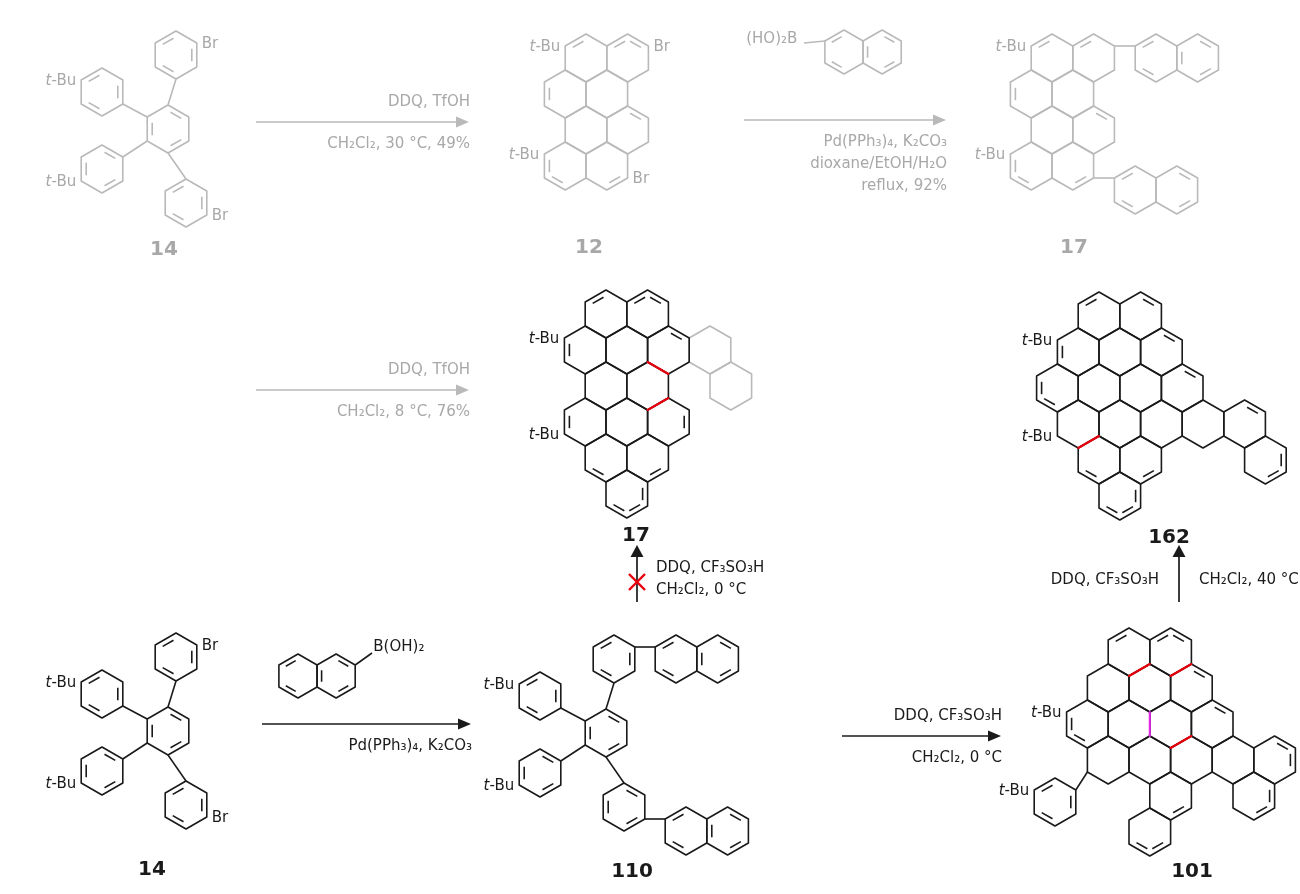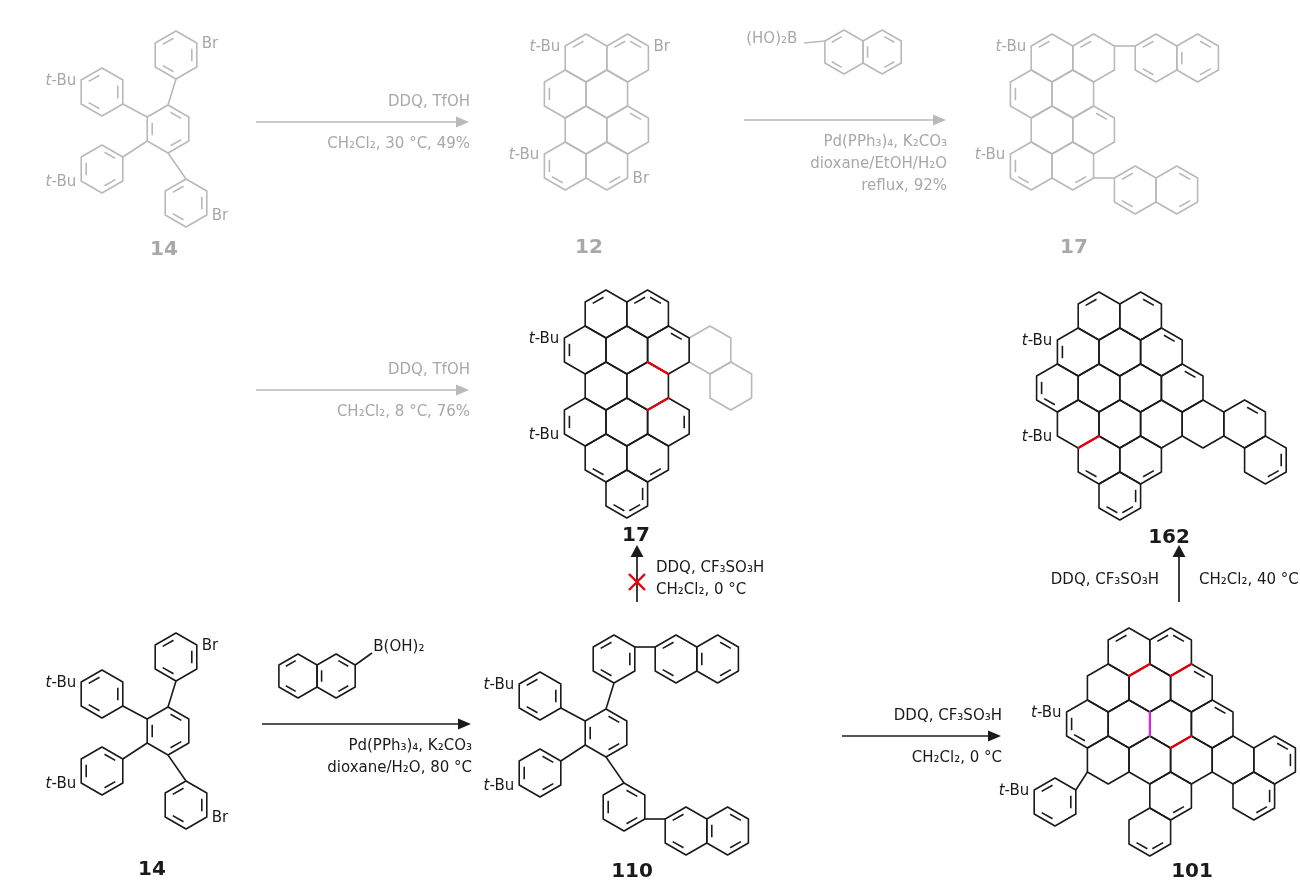--- a/index.html
+++ b/index.html
@@ -286,21 +286,20 @@
         <line x1="61.6" y1="54.3" x2="61.6" y2="65.7" stroke="#1a1a1a" stroke-width="1.6" stroke-linecap="butt"></line>
         <line x1="78.4" y1="75.4" x2="88.3" y2="69.7" stroke="#1a1a1a" stroke-width="1.6" stroke-linecap="butt"></line>
         <line x1="95.2" y1="49.0" x2="112.0" y2="37.0" stroke="#1a1a1a" stroke-width="1.6" stroke-linecap="butt"></line>
         <text x="113.3" y="35.0" text-anchor="start" fill="#1a1a1a" font-size="15">B(OH)₂</text>
       </svg>
     <svg width="212" height="20">
       <line x1="2" y1="10" x2="199" y2="10" stroke-width="1.7" stroke="#1a1a1a"></line>
       <polygon points="198,4.5 211,10 198,15.5" fill="#1a1a1a"></polygon>
     </svg>
     <div class="cond center">Pd(PPh₃)₄, K₂CO₃</div>
-    <div class="cond center">dioxane/H₂O, 80 °C</div>
   </div>
 
   <svg id="s160" class="abs" style="left:462px;top:598px" width="300" height="264">
       <line x1="130.0" y1="111.0" x2="138.0" y2="85.0" stroke="#1a1a1a" stroke-width="1.6" stroke-linecap="butt"></line>
       <line x1="109.2" y1="123.0" x2="84.8" y2="110.0" stroke="#1a1a1a" stroke-width="1.6" stroke-linecap="butt"></line>
       <line x1="109.2" y1="147.0" x2="84.8" y2="163.0" stroke="#1a1a1a" stroke-width="1.6" stroke-linecap="butt"></line>
       <line x1="130.0" y1="159.0" x2="148.0" y2="185.0" stroke="#1a1a1a" stroke-width="1.6" stroke-linecap="butt"></line>
       <line x1="158.8" y1="49.0" x2="179.2" y2="49.0" stroke="#1a1a1a" stroke-width="1.6" stroke-linecap="butt"></line>
       <line x1="168.8" y1="221.0" x2="189.2" y2="221.0" stroke="#1a1a1a" stroke-width="1.6" stroke-linecap="butt"></line>
       <polygon points="150.8,123.0 130.0,111.0 109.2,123.0 109.2,147.0 130.0,159.0 150.8,147.0" fill="none" stroke="#1a1a1a" stroke-width="1.6" stroke-linejoin="round"></polygon>

